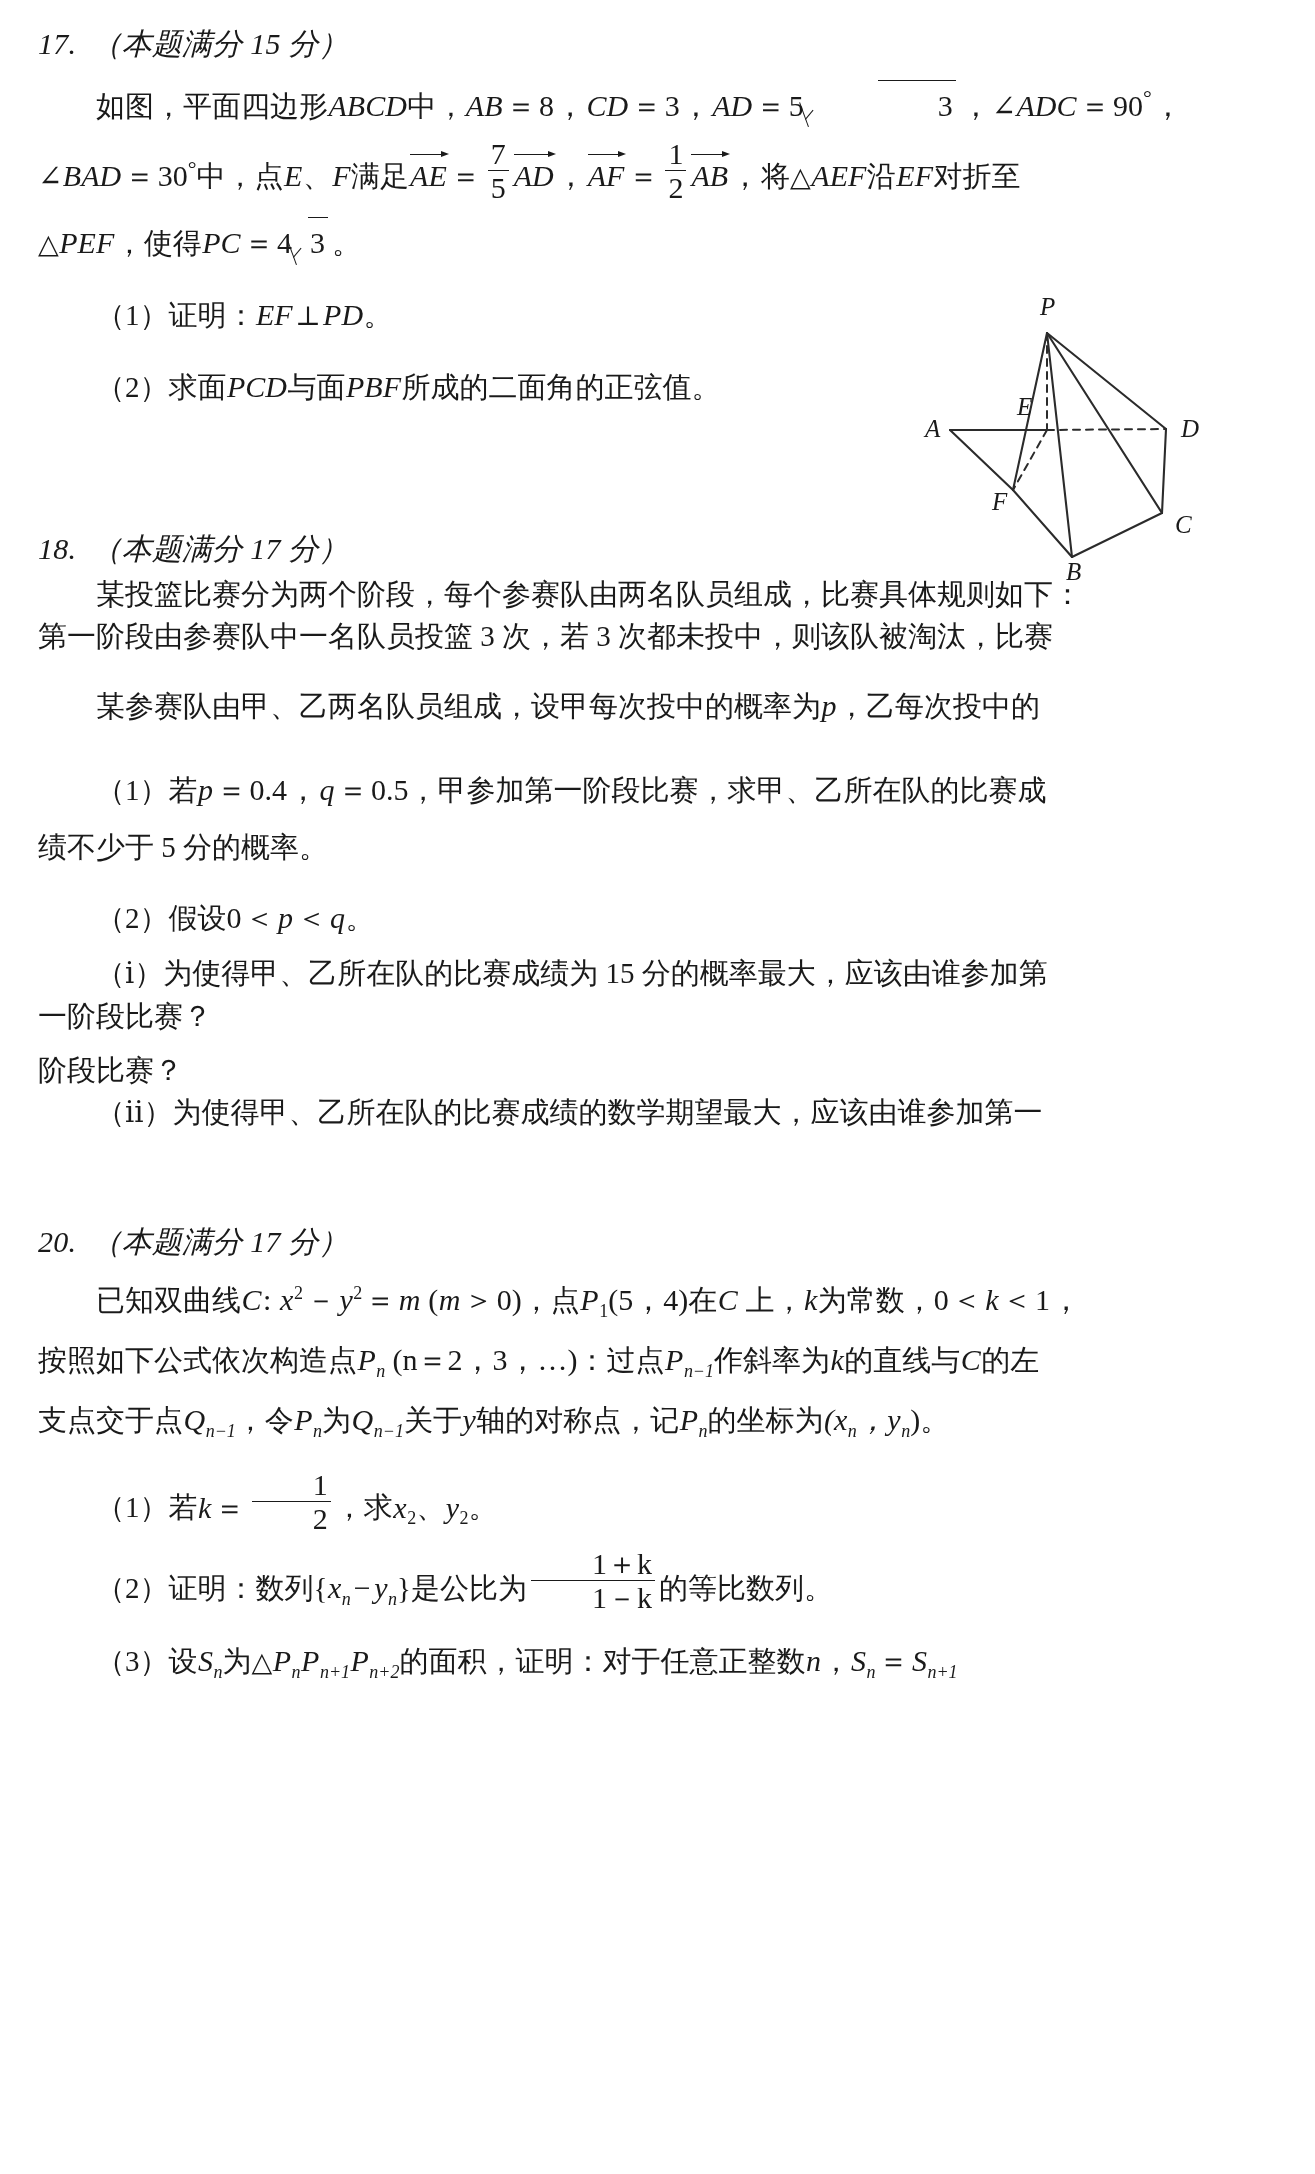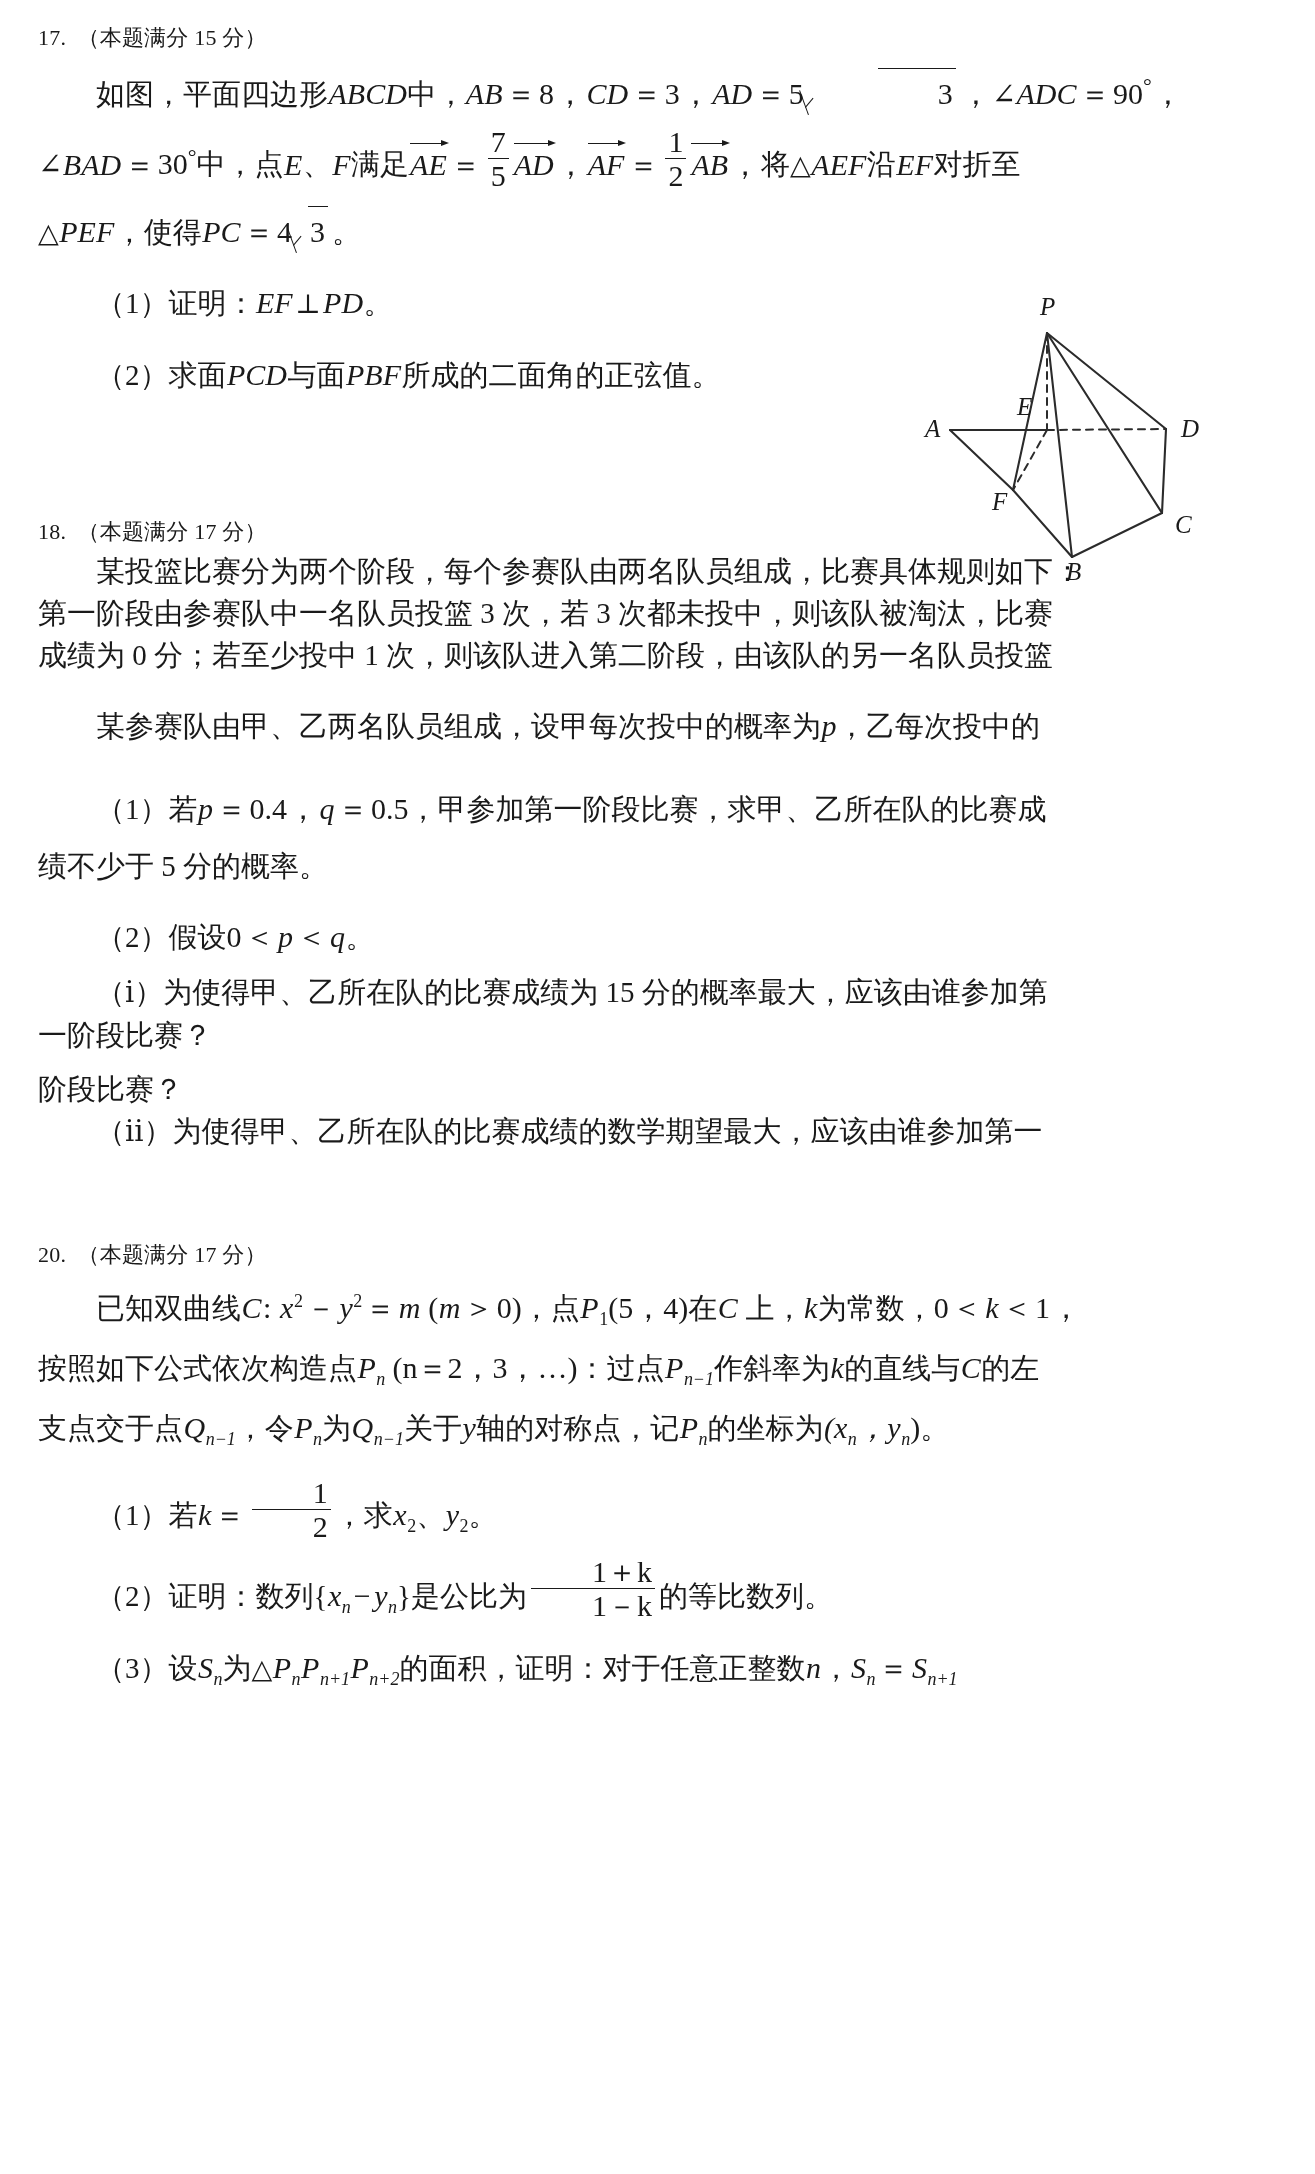--- a/index.html
+++ b/index.html
@@ -18,24 +18,25 @@
   }
   .body-wrap {
     position: absolute;
     left: 38px;
     top: 22px;
     width: 1240px;
   }
 
   
   .prob-head {
-    font-size: 22px;
+    font-size: 30px;
     line-height: 1.45;
     margin: 0 0 2px 0;
     letter-spacing: 0.2px;
+    font-style: italic;
   }
   .prob-head .num {
     font-family: "Liberation Serif", serif;
   }
   .para {
     font-size: 29px;
     line-height: 1.52;
     margin: 0;
     text-align: justify;
     text-justify: inter-ideograph;
@@ -243,21 +244,20 @@
 
     <div>
 
       <p class="prob-head">
         <span class="num">18.</span>
         &nbsp;<span>（本题满分 17 分）</span>
       </p>
 
       <p class="para tight indent">某投篮比赛分为两个阶段，每个参赛队由两名队员组成，比赛具体规则如下：</p>
       <p class="para tight">第一阶段由参赛队中一名队员投篮 3 次，若 3 次都未投中，则该队被淘汰，比赛</p>
-      <p class="para tight">成绩为 0 分；若至少投中 1 次，则该队进入第二阶段，由该队的另一名队员投篮</p>
 
       <div class="gap-m"></div>
 
       <p class="para indent"><span>某参赛队由甲、乙两名队员组成，设甲每次投中的概率为</span><span class="mi">p</span><span>，乙每次投中的</span></p>
 
       <div class="gap-s"></div>
 
 
       <div class="gap-m"></div>
 

